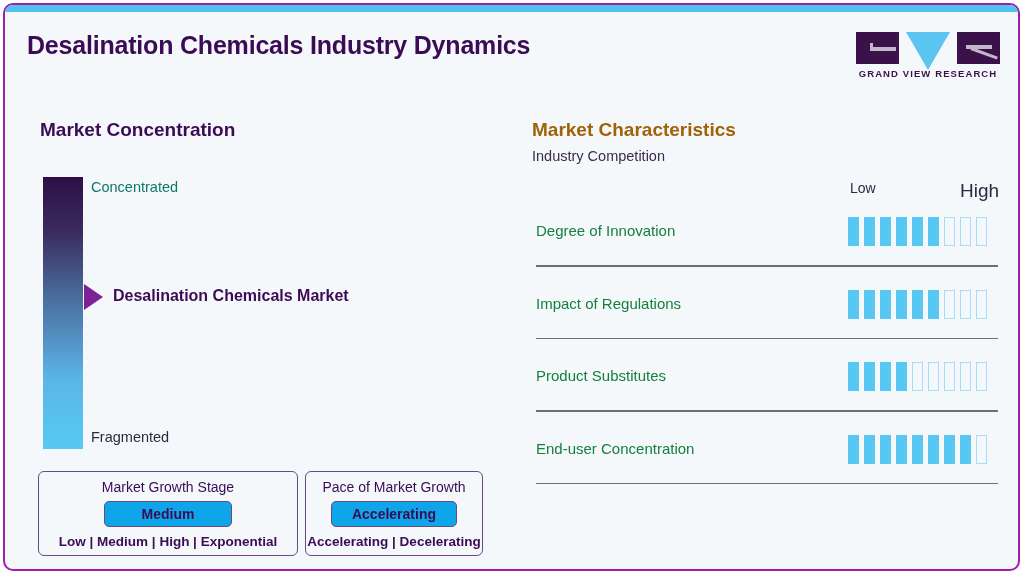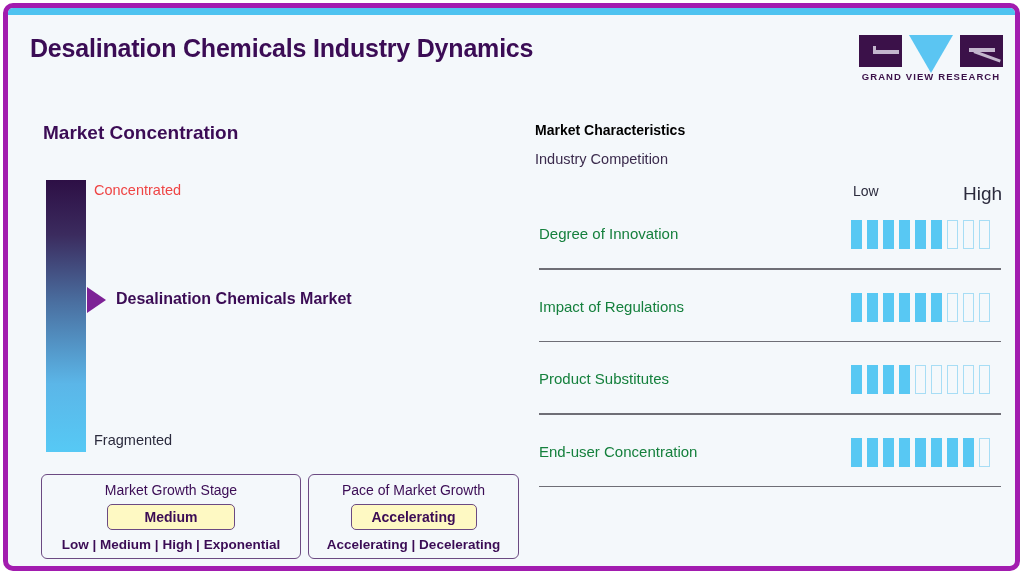--- a/index.html
+++ b/index.html
@@ -14,21 +14,21 @@
     font-family: "Liberation Sans", sans-serif;
   }
 
   #card {
     position: absolute;
     left: 3px;
     top: 3px;
     width: 1017px;
     height: 568px;
     background: #f4f8fb;
-    border: 5px solid #a21caf;
+    border: 2px solid #a21caf;
     border-radius: 10px;
     overflow: hidden;
     box-sizing: border-box;
   }
 
   #topbar {
     position: absolute;
     left: 0;
     top: 0;
     width: 100%;
@@ -143,21 +143,21 @@
     width: 40px;
     height: 272px;
     background: linear-gradient(to bottom, #2d0f45 0%, #3b2b5e 20%, #4a6fa0 45%, #5bb6e8 75%, #56c9f5 100%);
   }
 
   #label-concentrated {
     position: absolute;
     left: 86px;
     top: 174px;
     font-size: 14.5px;
-    color: #ef4444;
+    color: #0f766e;
   }
   #label-fragmented {
     position: absolute;
     left: 86px;
     top: 424px;
     font-size: 14.5px;
     color: #2b2b3d;
   }
 
   #marker-arrow {
@@ -191,61 +191,61 @@
   }
   #box-growth-stage {
     left: 33px;
     top: 466px;
     width: 260px;
     height: 85px;
   }
   #box-growth-pace {
     left: 300px;
     top: 466px;
-    width: 211px;
+    width: 178px;
     height: 85px;
   }
   .info-box .bx-title {
     margin-top: 7px;
     font-size: 14px;
     font-weight: normal;
     color: #3b0c55;
   }
   .info-box .bx-value-wrap {
     display: flex;
     justify-content: center;
     margin-top: 6px;
   }
   .info-box .bx-value {
     border: 1px solid #6b4a82;
     border-radius: 5px;
     padding: 4px 0;
     font-size: 14px;
     font-weight: bold;
     color: #3b0c55;
-    background: #fef9c3;
+    background: #0ea5e9;
   }
   #box-growth-stage .bx-value { width: 126px; }
   #box-growth-pace .bx-value { width: 124px; }
   .info-box .bx-scale {
     margin-top: 7px;
     font-size: 13.5px;
     font-weight: bold;
     color: #3b0c55;
     white-space: nowrap;
   }
 
   
   #right-heading {
     position: absolute;
     left: 527px;
     top: 114px;
-    font-size: 14px;
-    font-weight: bold;
-    color: #000000;
+    font-size: 19px;
+    font-weight: bold;
+    color: #a16207;
   }
   #right-subheading {
     position: absolute;
     left: 527px;
     top: 143px;
     font-size: 14.5px;
     color: #3b2b4d;
   }
 
   #scale-low {

